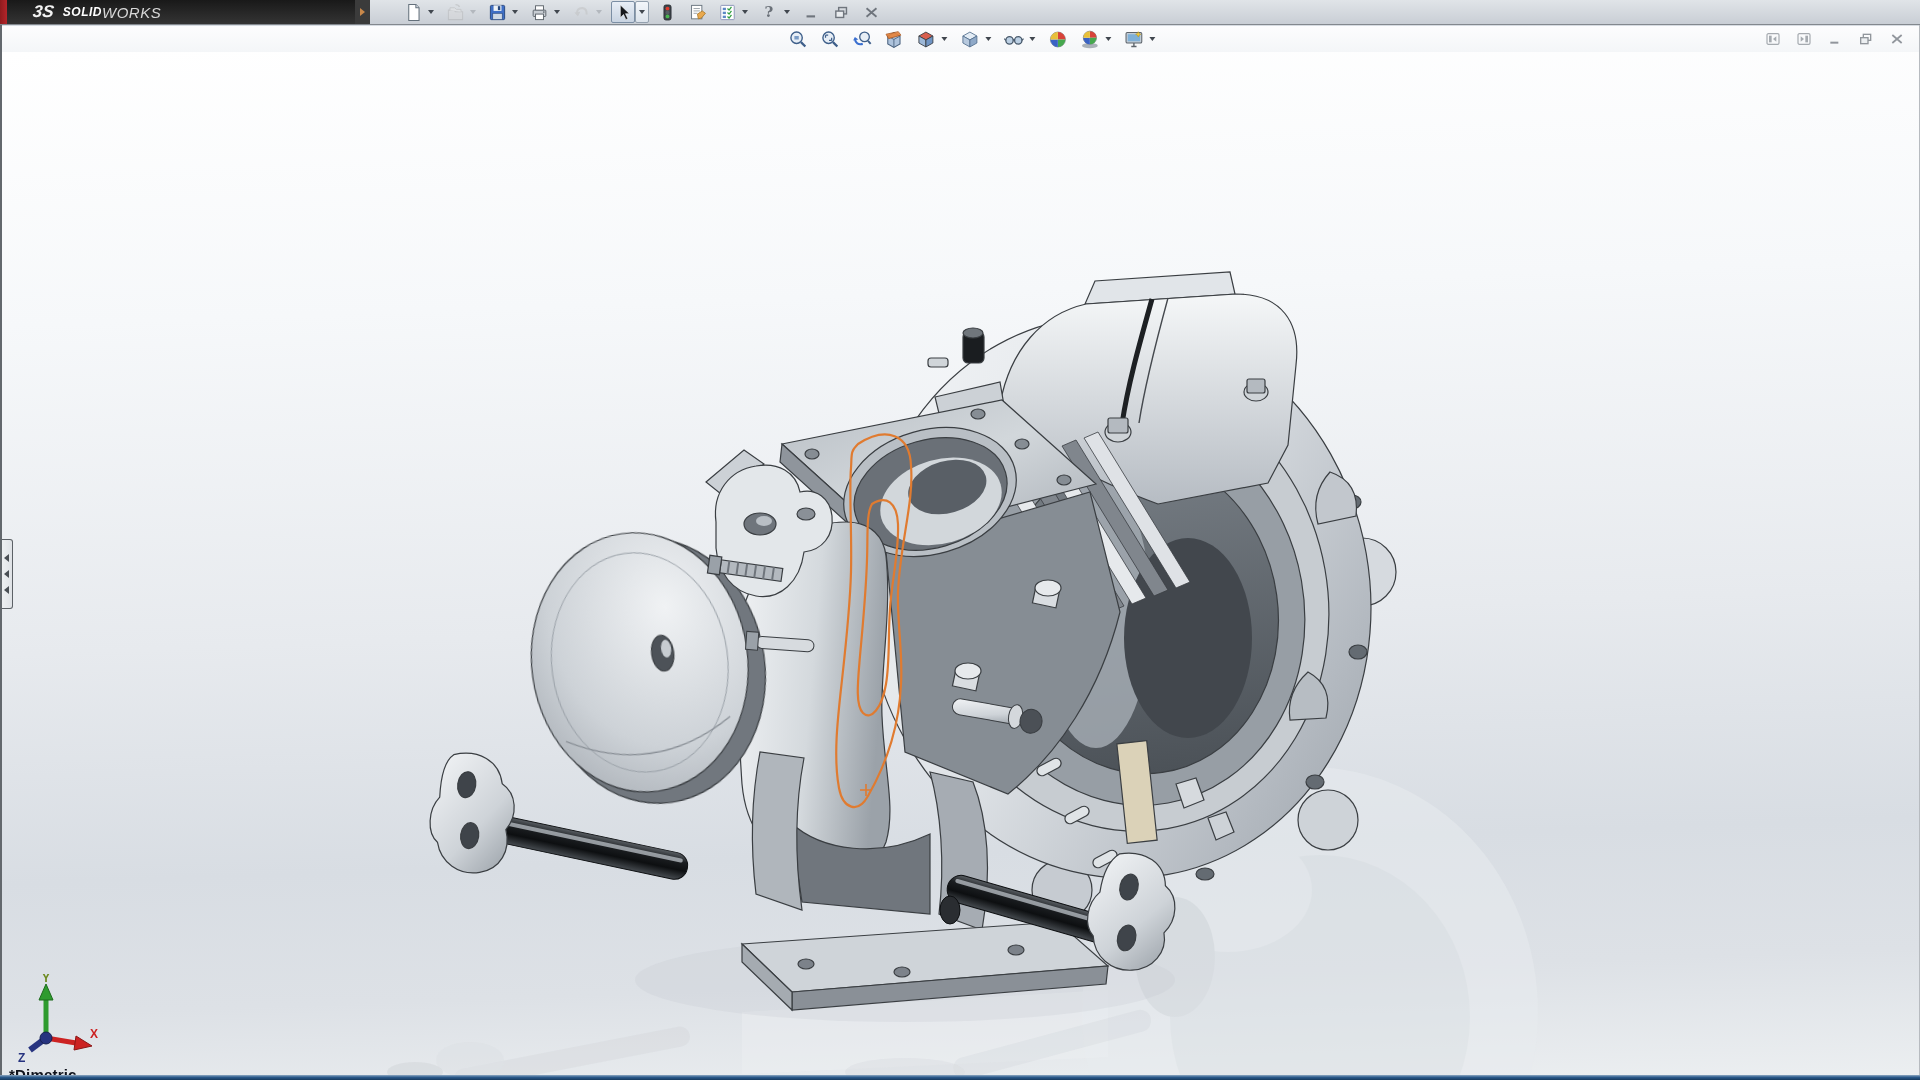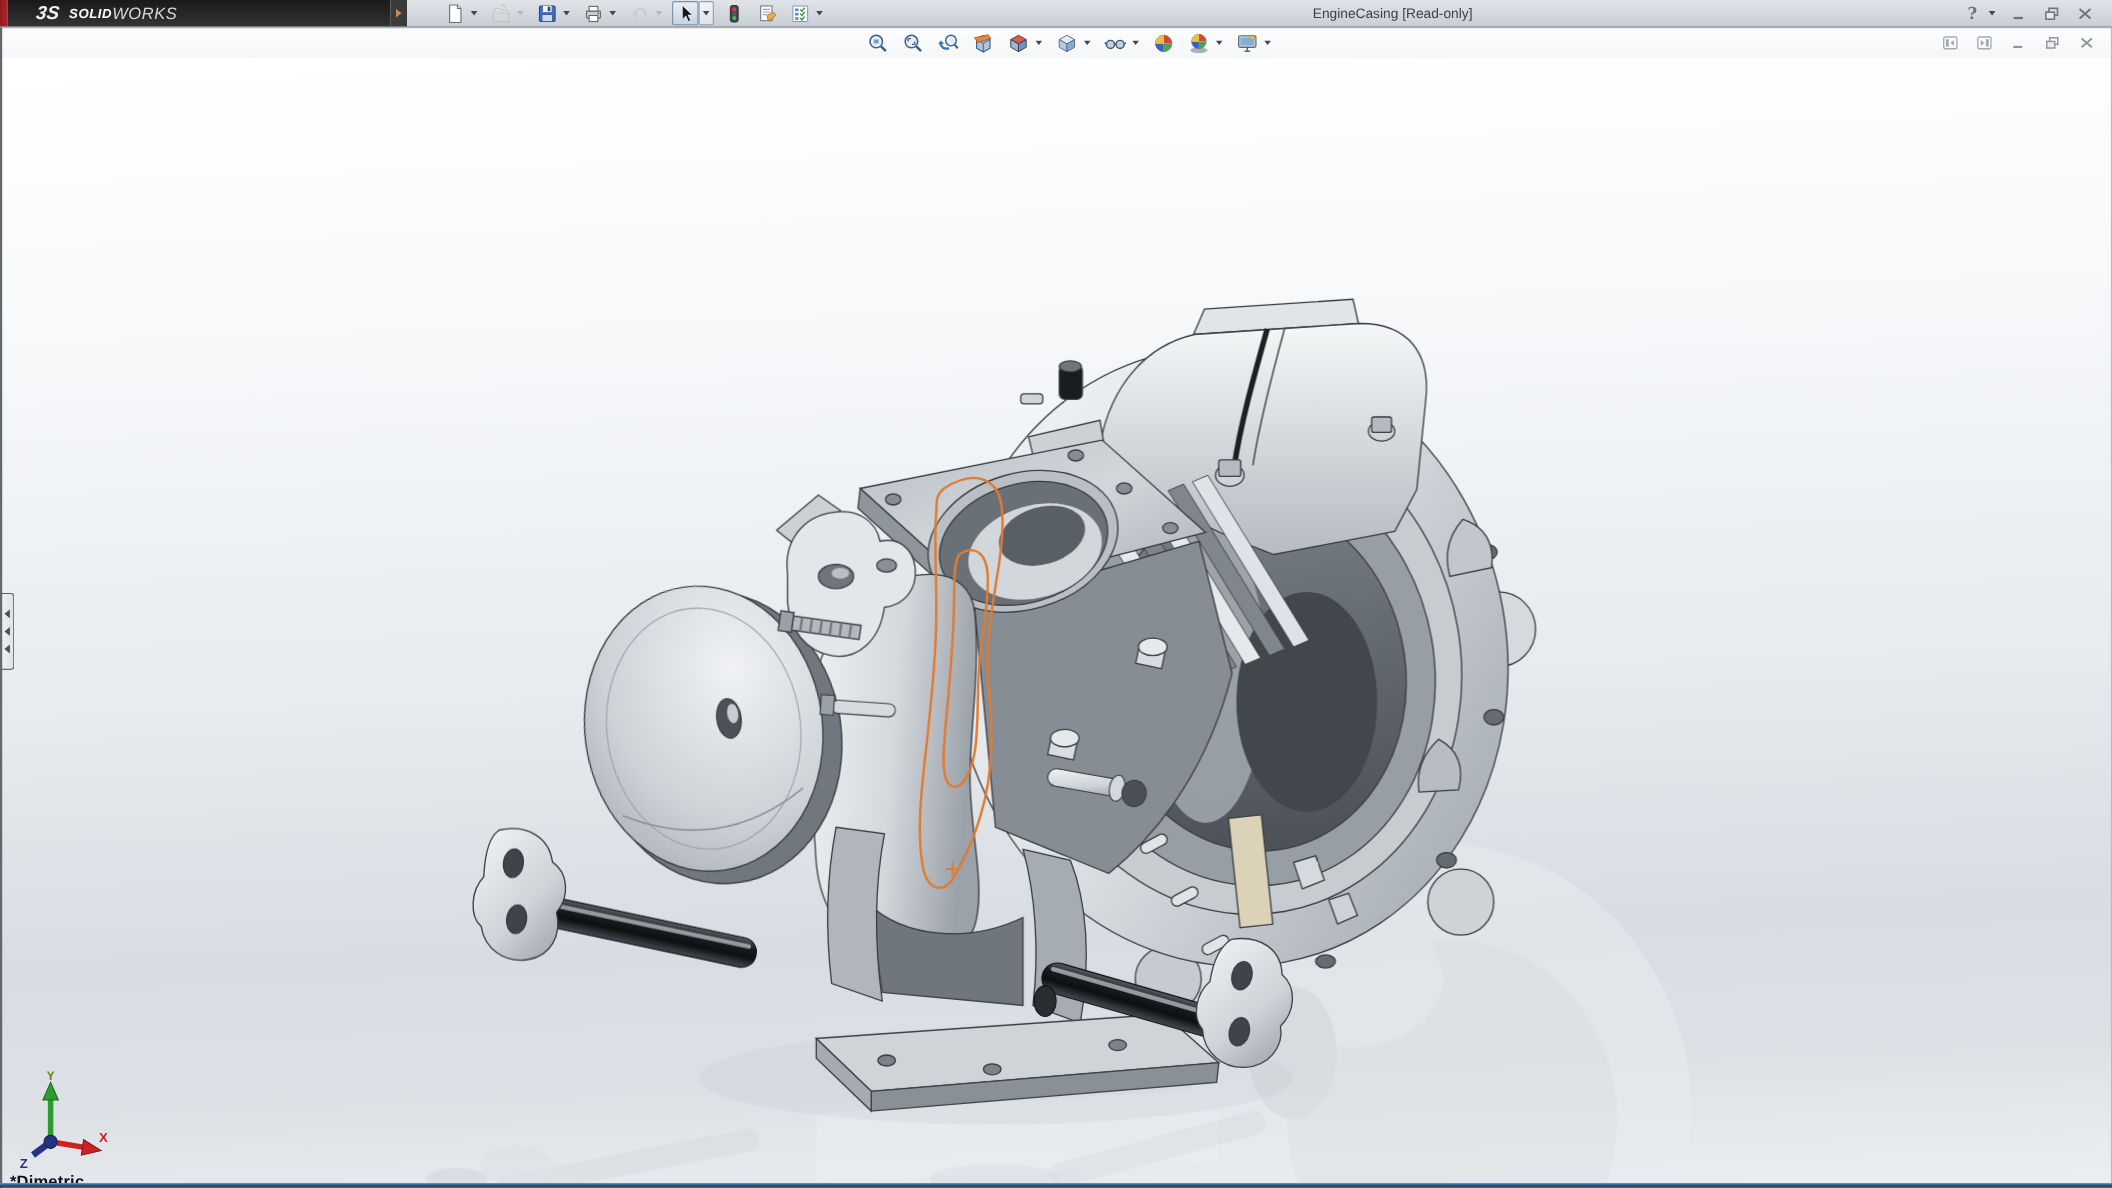--- a/index.html
+++ b/index.html
@@ -298,23 +298,20 @@
       <div class="tb-item">
         <div class="tb-btn">
           <svg class="ic">
             <use href="#icon-options-checklist"></use>
           </svg>
         </div>
         <div class="tb-dd">
           <span class="caret"></span>
         </div>
       </div>
-    </div>
-  <div class="title-area">
-      <span class="doc-title">EngineCasing [Read-only]</span>
     </div>
   <div class="titlebar-controls">
       <div class="tb-item">
         <div class="win-btn">
           <span class="glyph">?</span>
         </div>
         <div class="tb-dd">
           <span class="caret"></span>
         </div>
       </div>

